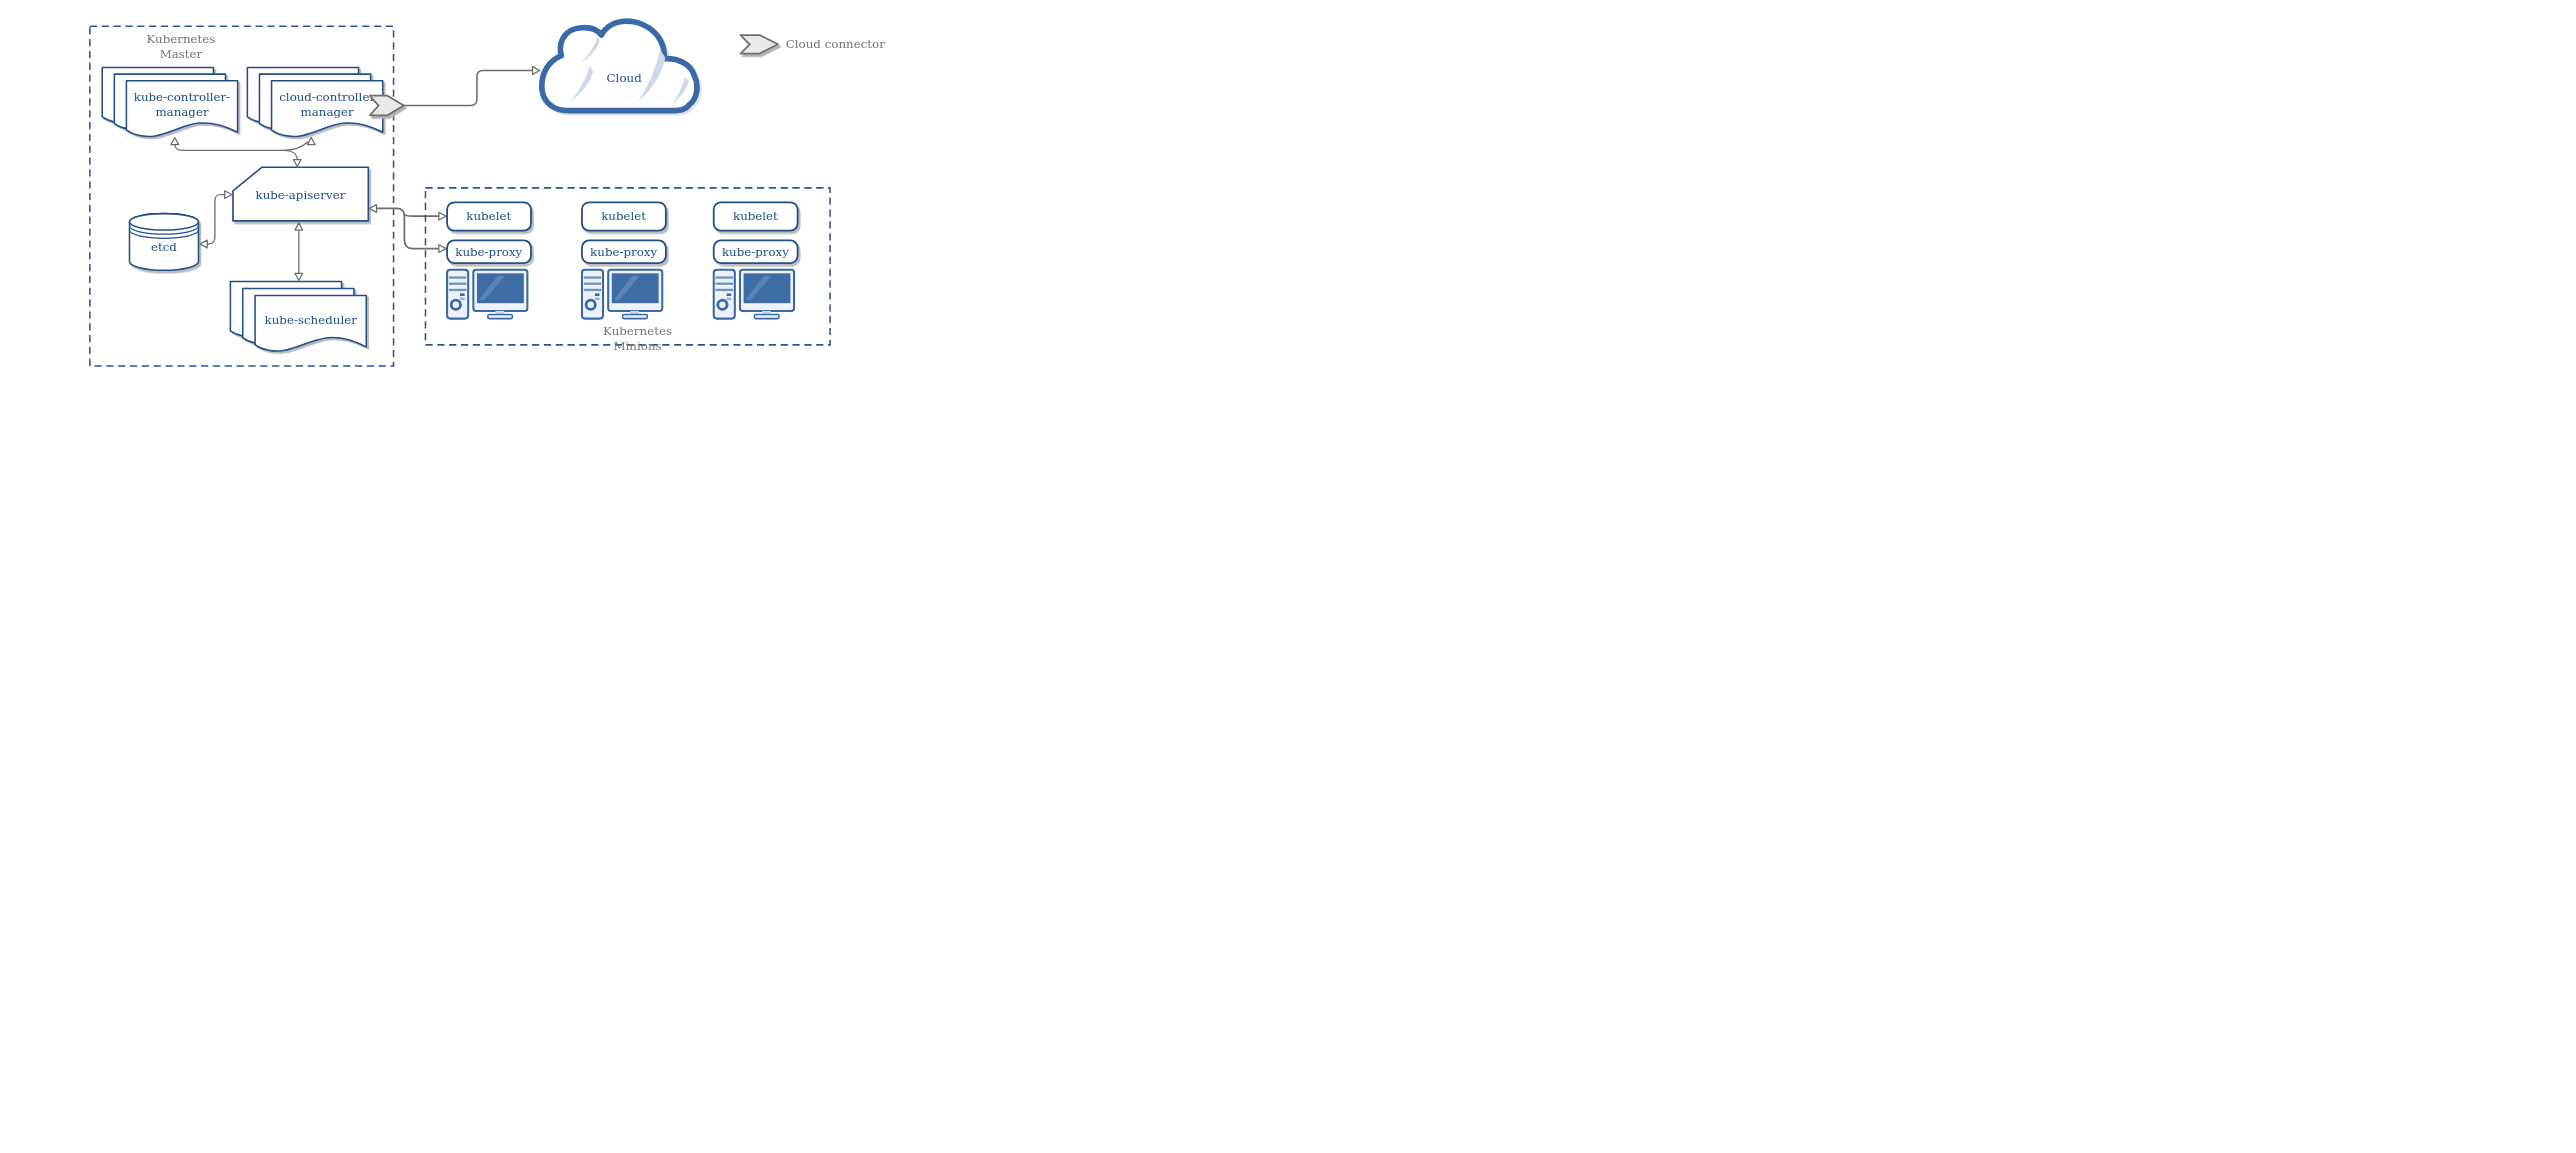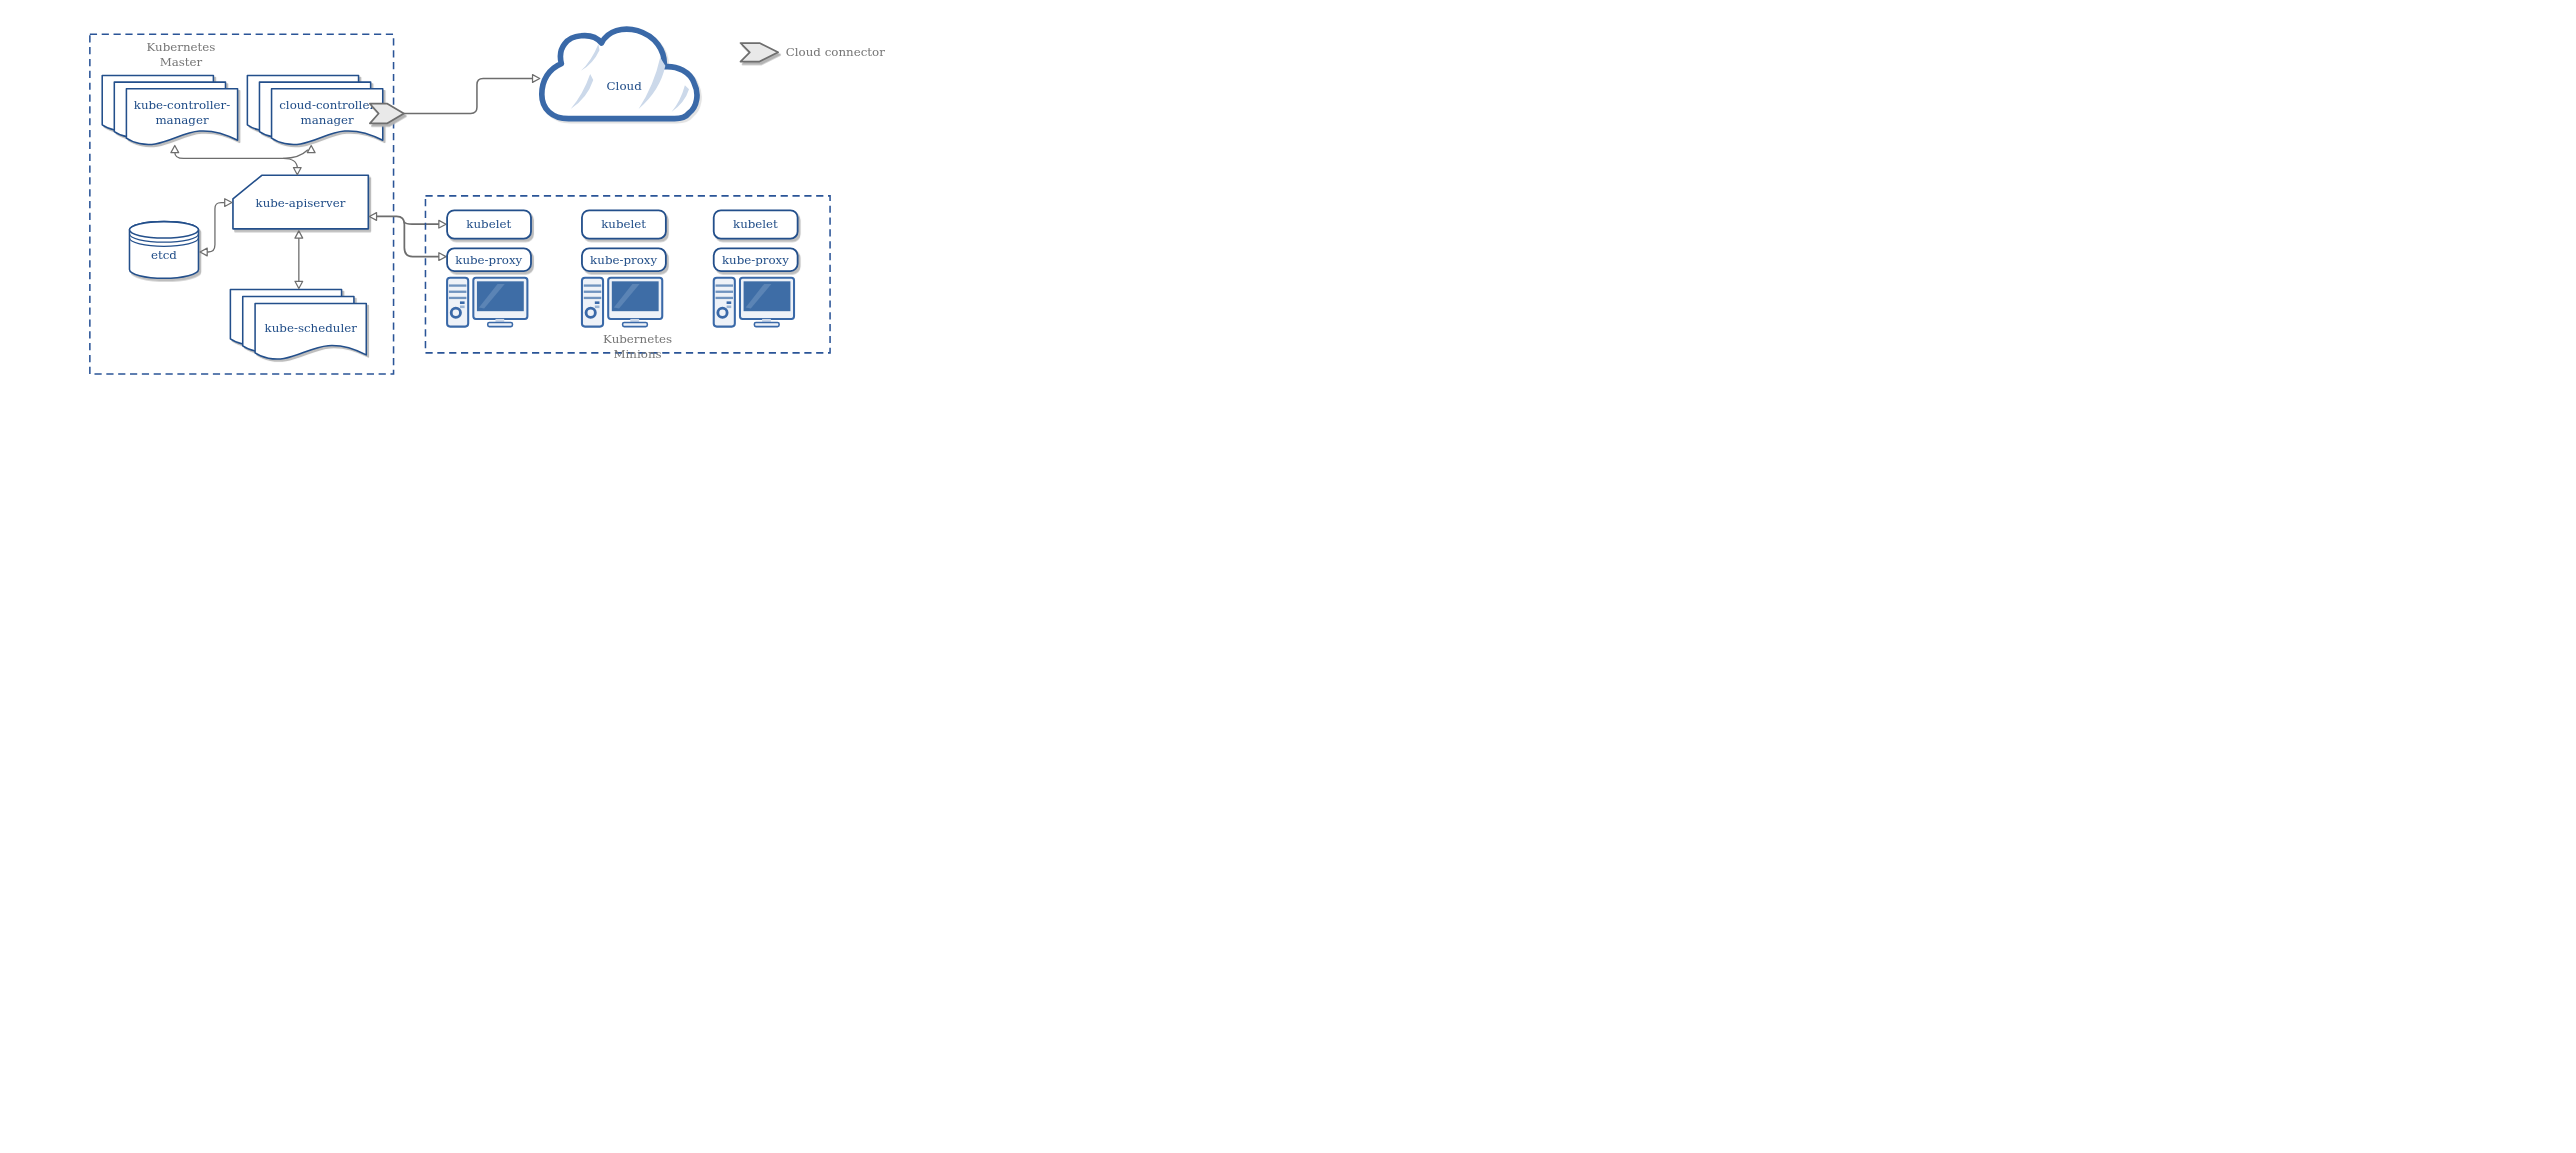--- a/index.html
+++ b/index.html
@@ -4,21 +4,21 @@
 <style>
   :root{
     --blue_border:#234f8b; --blue_text:#1f4c87; --dashed_blue:#2a5497;
     --steel_blue:#3a69a8; --stripe_blue:#6f93bf; --vent_light:#9ab4d4;
     --panel:#eef2f8; --screen:#3e6da6; --sheen:#5b84b5; --neck:#ccd7e8;
     --highlight:#ccd9ea; --arrow:#6d6d6d; --gray_text:#757575;
     --shadow:#bdbdbd; --chevron_fill:#e9e9e9; --chevron_border:#6e6e6e;
   }
   html,body{margin:0;padding:0;background:#ffffff;}
   .canvas{position:relative;width:888px;height:384px;background:#fff;overflow:hidden;
-          font-family:"DejaVu Serif","Liberation Serif",serif;margin-top:8px;}
+          font-family:"DejaVu Serif","Liberation Serif",serif;}
   svg text{font-family:"DejaVu Serif","Liberation Serif",serif;}
   .dashedrect{fill:none;stroke:var(--dashed_blue);stroke-width:3;stroke-dasharray:14 9;}
   .card{fill:#ffffff;stroke:var(--blue_border);stroke-width:3;stroke-linejoin:round;
         filter:drop-shadow(4px 4px 0 var(--shadow));}
   .bigbox{fill:#ffffff;stroke:var(--blue_border);stroke-width:3.2;stroke-linejoin:round;
         filter:drop-shadow(4px 5px 0 var(--shadow));}
   .pill{fill:#ffffff;stroke:var(--blue_border);stroke-width:3.5;
         filter:drop-shadow(4px 5px 0 var(--shadow));}
   .cyl{fill:#ffffff;stroke:var(--blue_border);stroke-width:3;}
   .cylring{fill:none;stroke:var(--blue_border);stroke-width:2.4;}

